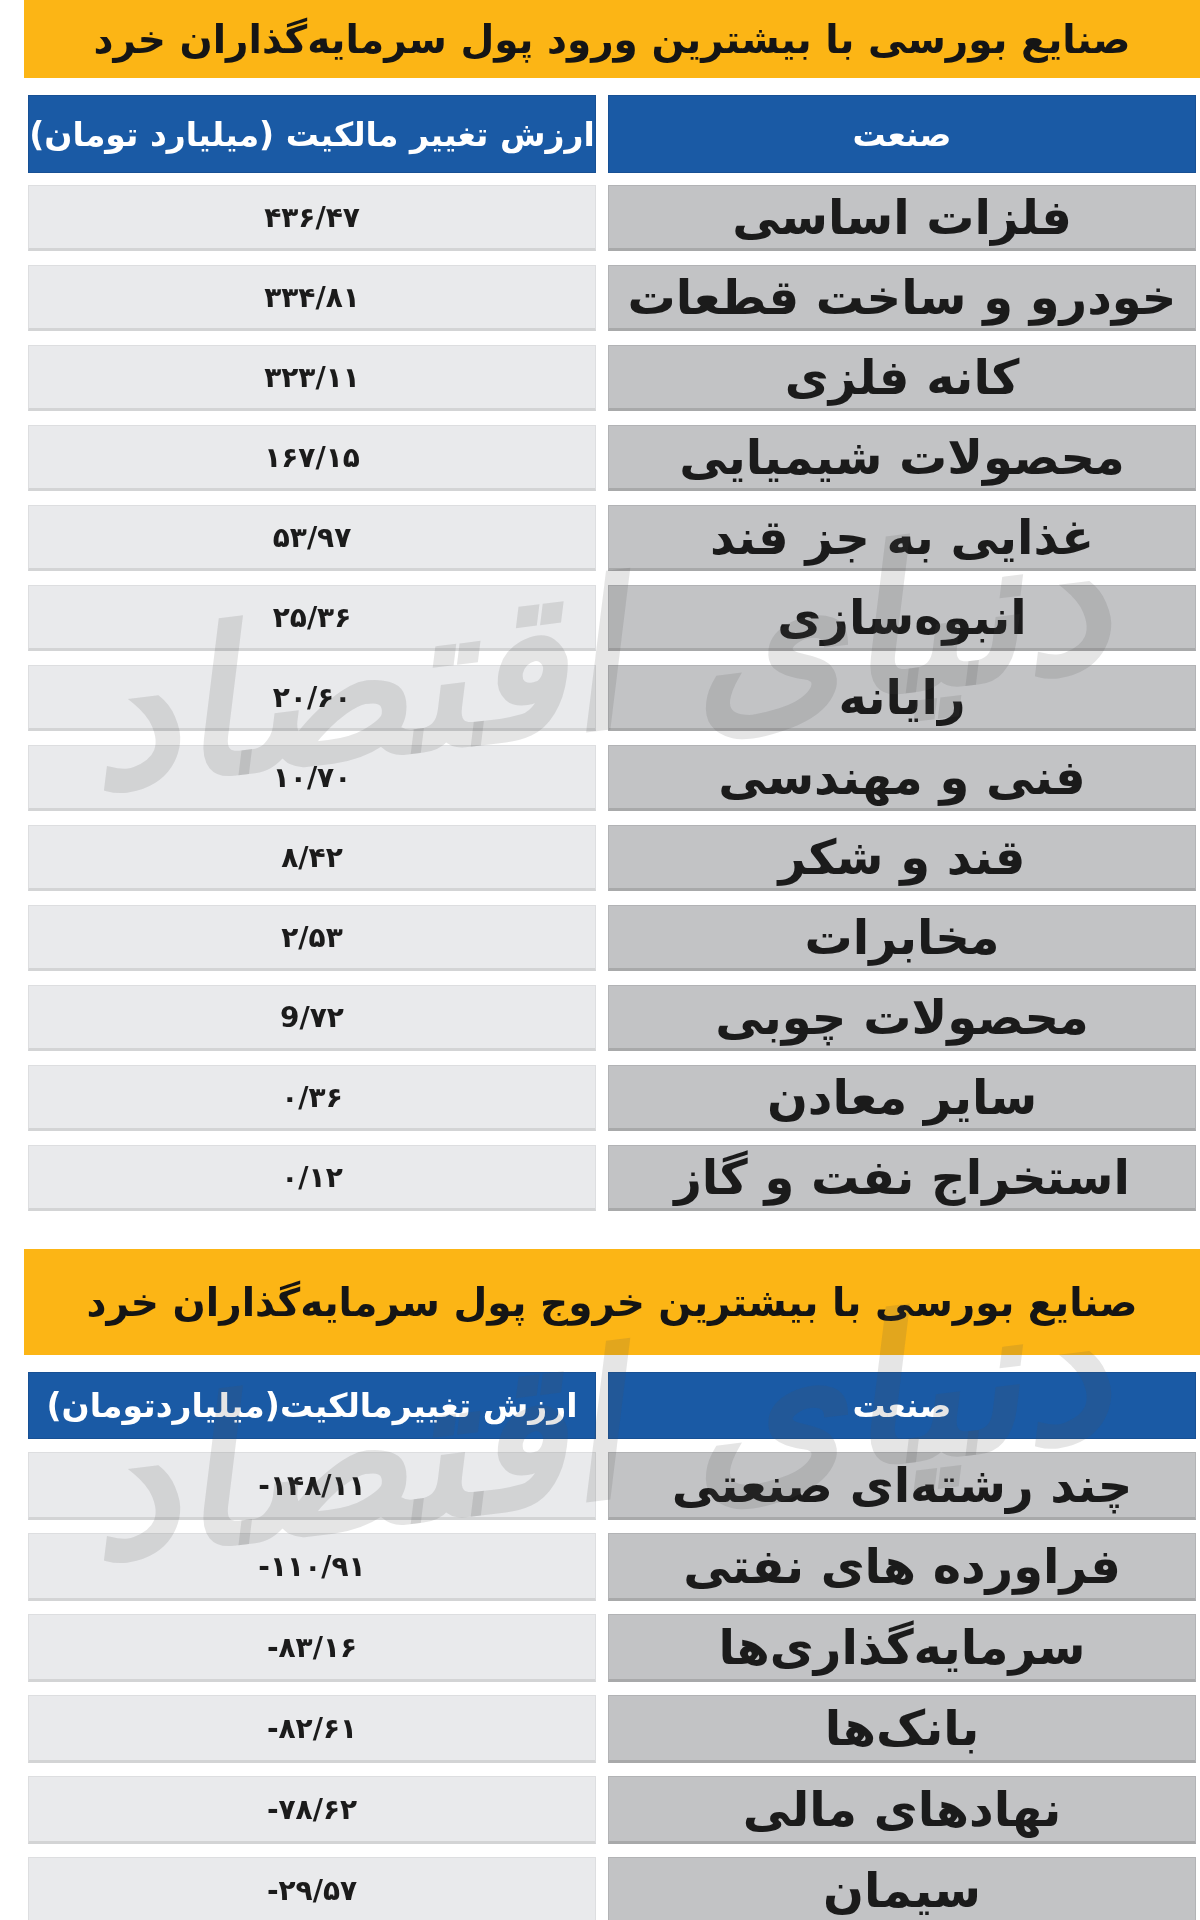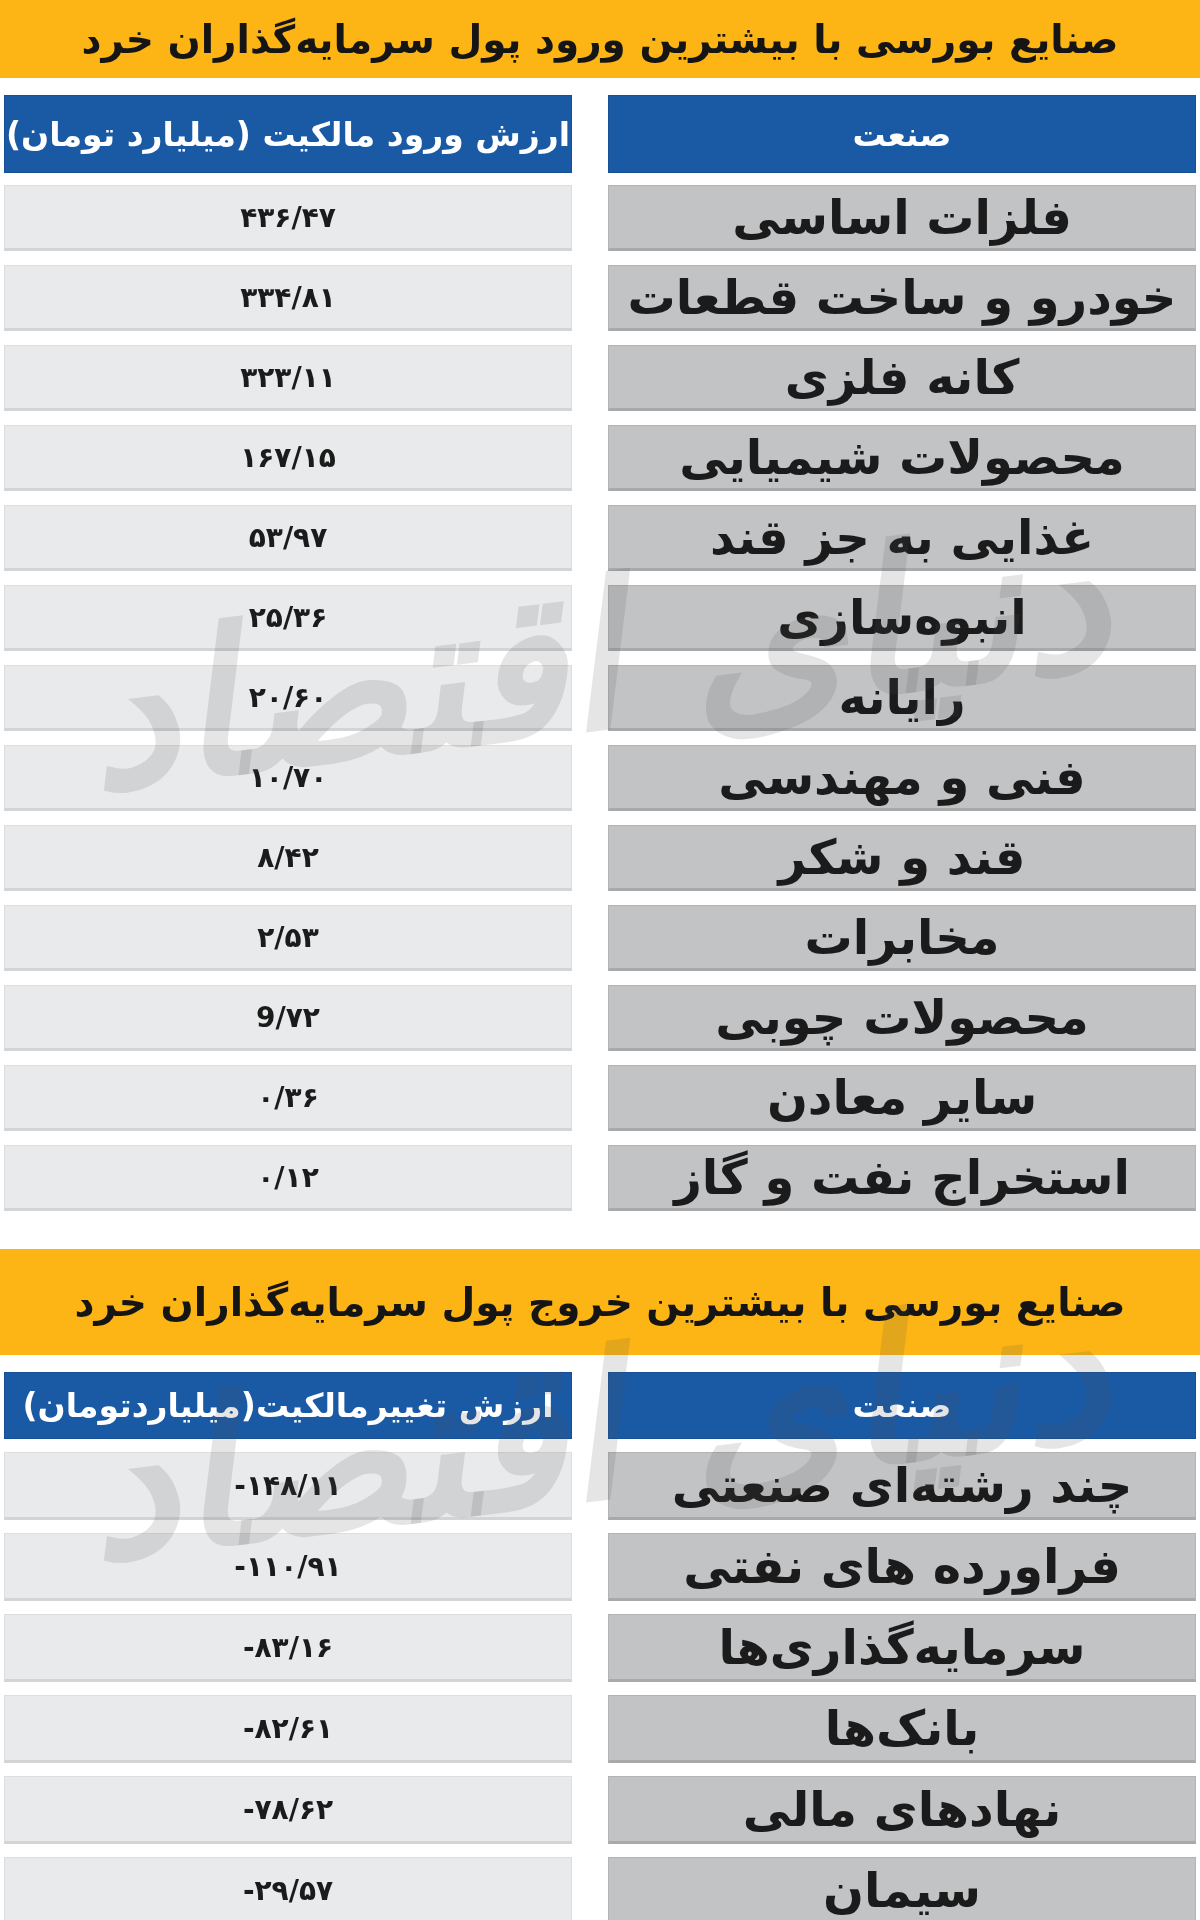--- a/index.html
+++ b/index.html
@@ -7,20 +7,21 @@
   body { font-family: "DejaVu Sans", sans-serif; }
 
   .page {
     position: relative;
     width: 1200px;
     height: 1920px;
     margin: 0 auto;
     background: #ffffff;
     overflow: hidden;
     direction: rtl;
+    padding-left: 24px;
   }
 
   .banner {
     background: var(--banner-yellow, #FCB515);
     display: flex;
     align-items: center;
     justify-content: center;
     font-weight: bold;
     color: #151515;
     text-align: center;
@@ -104,21 +105,21 @@
 <body>
 
 <div class="page">
 
   <section class="tbl t1">
     <div class="banner">
       <span>صنایع بورسی با بیشترین ورود پول سرمایه‌گذاران خرد</span>
     </div>
     <div class="head-row">
       <div class="head-cell industry">صنعت</div>
-      <div class="head-cell value">ارزش ورود مالکیت (میلیارد تومان)</div>
+      <div class="head-cell value">ارزش تغییر مالکیت (میلیارد تومان)</div>
     </div>
     <div class="rows t1">
         <div class="row">
           <div class="cell industry">فلزات اساسی</div>
           <div class="cell value" dir="ltr">۴۳۶/۴۷</div>
         </div>
         <div class="row">
           <div class="cell industry">خودرو و ساخت قطعات</div>
           <div class="cell value" dir="ltr">۳۳۴/۸۱</div>
         </div>

